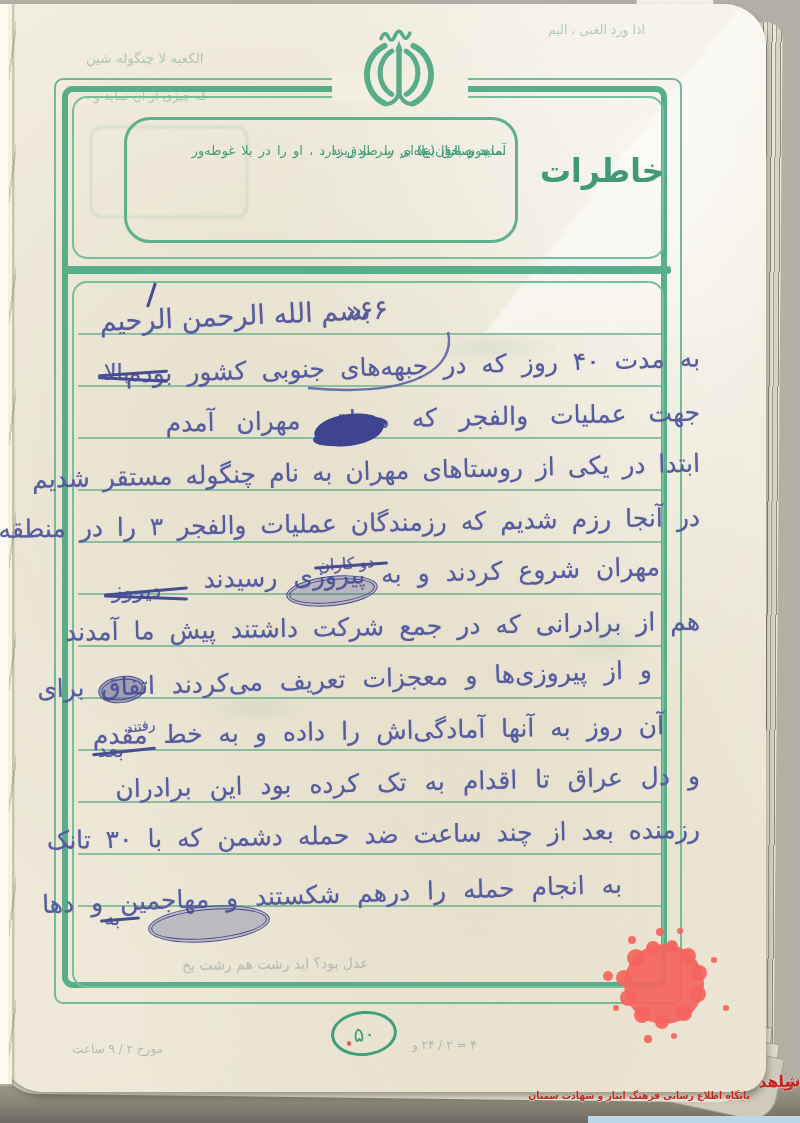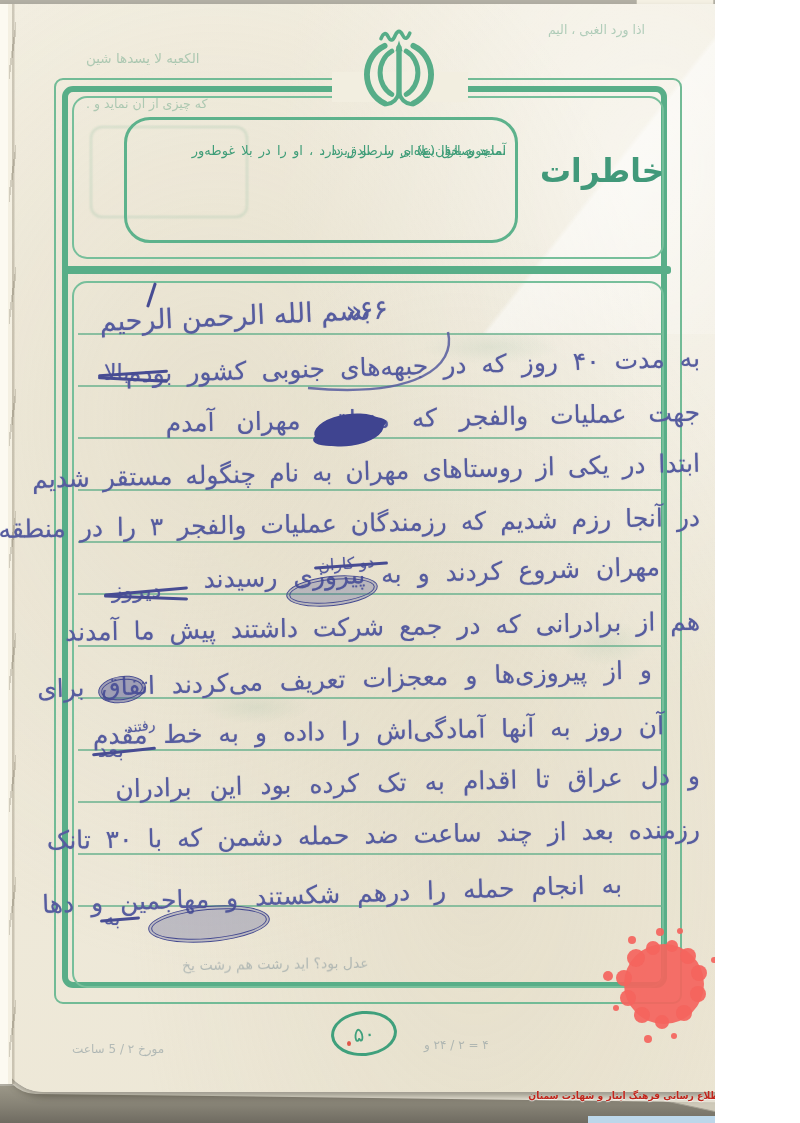--- a/index.html
+++ b/index.html
@@ -1,17 +1,17 @@
 <!DOCTYPE html>
 <html lang="fa"><head>
 <meta charset="utf-8">
 <style>
   html,body{margin:0;padding:0;}
   body{font-family:"DejaVu Sans",sans-serif;}
-  .scan{position:relative;width:715px;height:1123px;background:#b2afa4;overflow:hidden;}
+  .scan{position:relative;width:800px;height:1123px;background:#b2afa4;overflow:hidden;}
   .scan *{position:absolute;box-sizing:border-box;}
 
   
   .ground{left:0;top:1086px;width:800px;height:37px;background:linear-gradient(#9b9788,#858174 55%,#6f6b61);z-index:0;}
   .top-tab{left:636px;top:0;width:78px;height:32px;background:#f4f0e3;border:1px solid #c6c2b4;border-top:none;border-radius:0 0 9px 9px;z-index:1;}
   .stack-right{left:750px;top:22px;width:28px;height:1072px;z-index:1;transform:rotate(.5deg);border-radius:10px 18px 22px 8px;
     background:repeating-linear-gradient(90deg,#ebe6d6 0 3px,#a19d90 3px 4px,#d8d3c4 4px 8px,#8e8a7e 8px 9px);}
   .fan1,.fan2,.fan3{background:#e8e3d3;border:1px solid #a5a194;border-radius:0 0 26px 8px;z-index:1;}
   .fan1{left:560px;top:1020px;width:210px;height:74px;transform:rotate(4deg);}
   .fan2{left:580px;top:1030px;width:196px;height:70px;transform:rotate(8deg);background:#ddd8c8;}
@@ -90,26 +90,26 @@
   <div class="fan1"></div>
   <div class="fan2"></div>
   <div class="fan3"></div>
   <div class="under-page"></div>
   <div class="paper"></div>
   <div class="paper-mottle"></div>
   <div class="edge-left"></div>
   <div class="edge-torn"></div>
 
   <div class="bleed" style="left:548px;top:22px;font-size:12.5px;">اذا ورد الغبی ، الیم</div>
-  <div class="bleed" style="left:86px;top:50px;font-size:13.5px;">الکعبه لا یسدها شین</div>
-  <div class="bleed" style="left:86px;top:96px;font-size:12.5px;">که چیزی از آن نماید و .</div>
+  <div class="bleed" style="left:86px;top:50px;font-size:13.5px;">الکعبه لا چنگوله شین</div>
+  <div class="bleed" style="left:86px;top:88px;font-size:12.5px;">که چیزی از آن نماید و .</div>
   <div class="bl-box"></div>
   <div class="bleed faint-gray" style="left:182px;top:956px;font-size:14px;transform:rotate(-.8deg);">عدل بود؟ اید رشت هم رشت یخ</div>
-  <div class="bleed faint-gray" style="left:72px;top:1042px;font-size:12px;">مورخ ۲ / 5 ساعت</div>
-  <div class="bleed faint-gray" style="left:412px;top:1038px;font-size:12px;margin-left:12px;">۴ = ۲ / ۲۴ و</div>
+  <div class="bleed faint-gray" style="left:72px;top:1042px;font-size:12px;">مورخ ۲ / ۹ ساعت</div>
+  <div class="bleed faint-gray" style="left:412px;top:1038px;font-size:12px;">۴ = ۲ / ۲۴ و</div>
   <div class="smudge" style="left:420px;top:330px;width:140px;height:34px;"></div>
   <div class="smudge" style="left:560px;top:620px;width:90px;height:46px;"></div>
   <div class="smudge" style="left:200px;top:690px;width:110px;height:34px;"></div>
 
   <div class="frame-thin"></div>
   <div class="frame-thick"></div>
   <div class="sec-head"></div>
   <div class="divider"></div>
   <div class="sec-write"></div>
   <div class="quote-box"></div>

